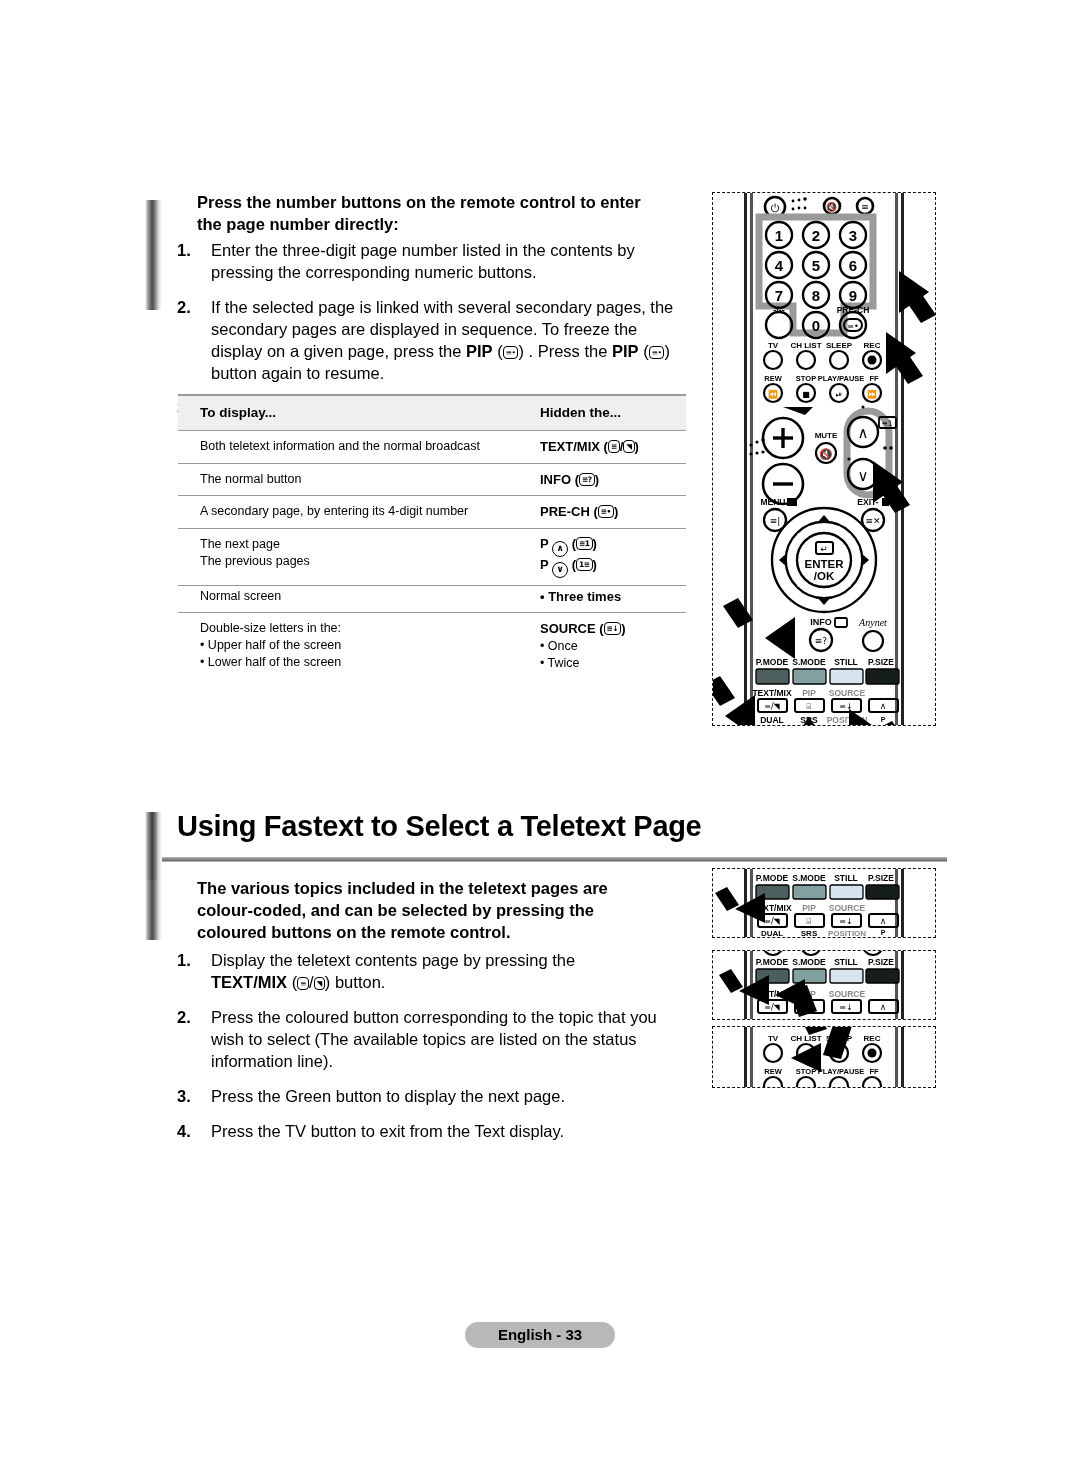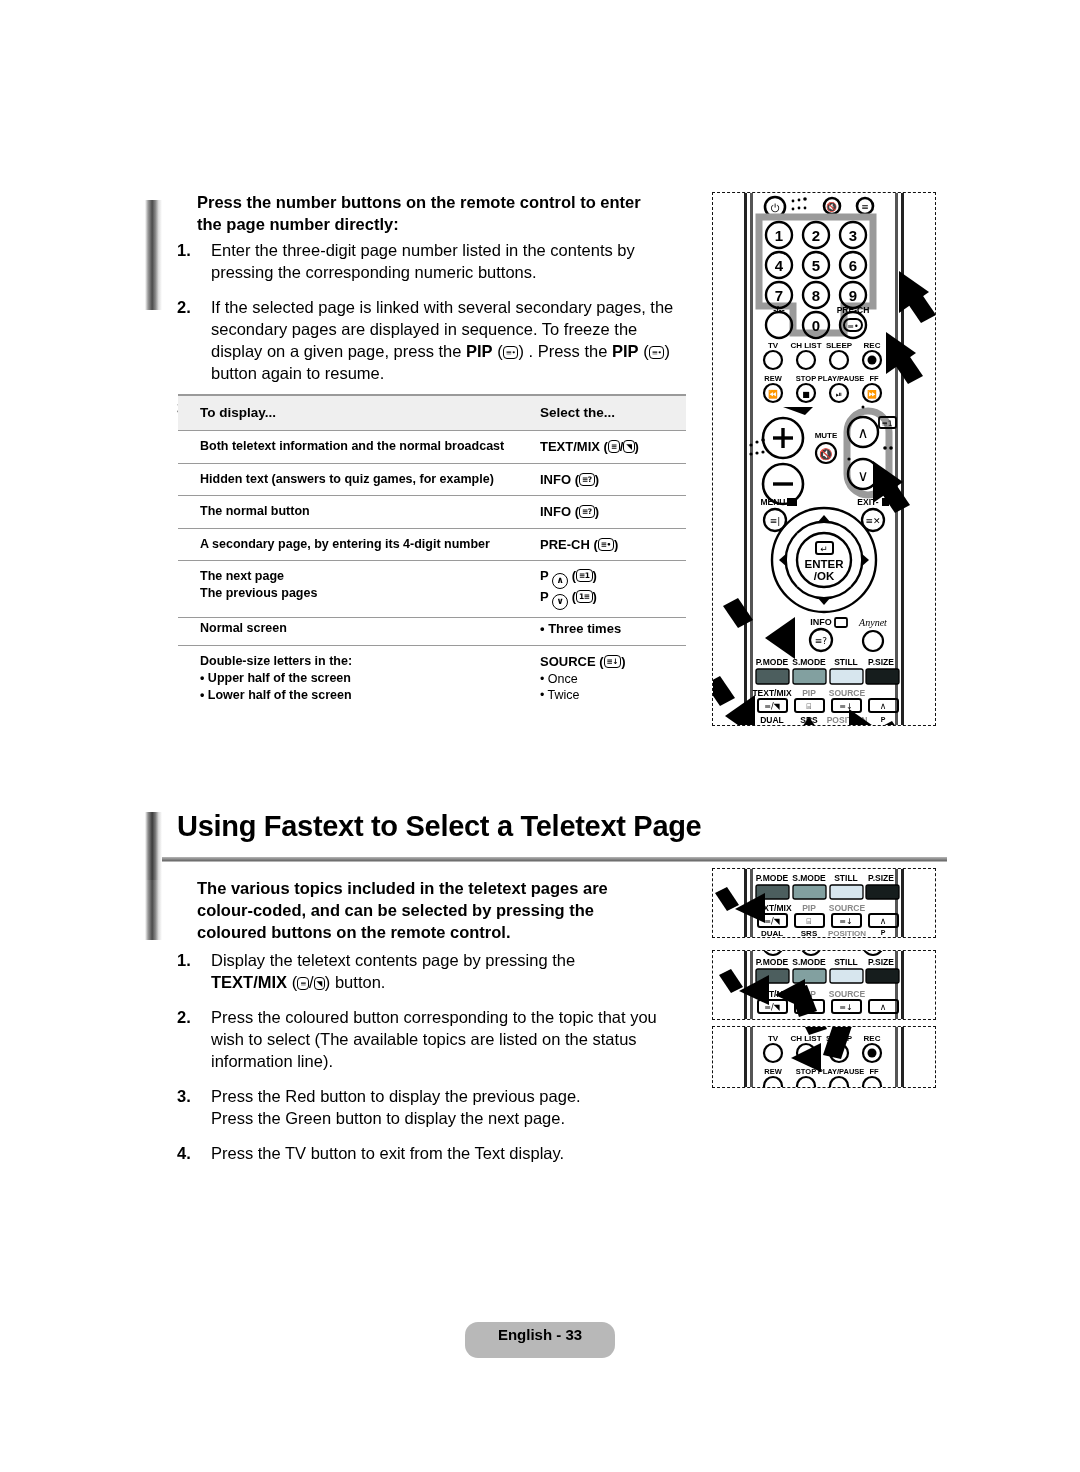--- a/index.html
+++ b/index.html
@@ -37,21 +37,21 @@
   }
   .steps{position:absolute;font-size:16.5px;line-height:1.33;}
   .step{display:flex;margin-bottom:13px;}
   .step-num{width:34px;flex:0 0 34px;font-weight:bold;font-size:16.5px;}
   .step-txt{flex:1;}
   b{font-weight:bold;}
 
   
   .tbl{position:absolute;border-collapse:collapse;}
   .tbl td{
-    font-size:12.5px;padding:7px 0 7px 22px;vertical-align:top;line-height:1.35;font-weight:bold;
+    font-size:12.5px;padding:7px 0 7px 22px;vertical-align:top;line-height:1.35;
   }
   .tbl .c2{padding-left:10px;font-weight:bold;font-size:13px;}
   .tbl tr.hdr td{
     background:#efefef;font-weight:bold;font-size:13.5px;padding-top:8px;padding-bottom:8px;margin-left:28px;
   }
   .tbl tr{border-bottom:1px solid #9a9a9a;}
   .tbl tr.top{border-top:2px solid #9a9a9a;}
   .sub{font-weight:normal;font-size:12.5px;}
 
   
@@ -67,21 +67,21 @@
   }
 
   
   .remote-box{
     position:absolute;border:1.6px dashed #111;background:#fff;
   }
   .rm{position:absolute;left:0;top:0;width:100%;height:100%;}
 
   
   .footer{
-    position:absolute;left:465px;top:1322px;width:150px;height:36px;
+    position:absolute;left:465px;top:1322px;width:150px;height:26px;
     background:#b8b8b8;border-radius:13px;
     font-size:15px;font-weight:bold;text-align:center;line-height:26px;
   }
 </style>
 </head>
 <body>
 
 <div class="page">
 
   <div class="accent-col" style="left:145px;top:200px;height:110px;"></div>
@@ -111,38 +111,31 @@
     <div class="step" style="margin-bottom:4px;">
       <div class="step-num">3.</div>
       <div class="step-txt">Using the various display options:</div>
     </div>
   </div>
 
   <table class="tbl" style="left:178px;top:394px;width:508px;">
     <tbody>
         <tr class="hdr top">
       <td style="width:330px;">To display...</td>
-      <td class="c2" style="font-weight:bold;">Select the...</td>
+      <td class="c2" style="font-weight:bold;">Hidden the...</td>
     </tr>
 
     <tr>
       <td>Both teletext information and the normal broadcast</td>
       <td class="c2">
         <span>TEXT/MIX</span>
         (<span class="g">≡</span>/<span class="g">◥</span>)
       </td>
     </tr>
 
-    <tr>
-      <td>Hidden text (answers to quiz games, for example)</td>
-      <td class="c2">
-        <span>INFO</span>
-        (<span class="g">≡?</span>)
-      </td>
-    </tr>
 
     <tr>
       <td>The normal button</td>
       <td class="c2">
         <span>INFO</span>
         (<span class="g">≡?</span>)
       </td>
     </tr>
 
     <tr>
@@ -431,21 +424,20 @@
     </div>
 
     <div class="step">
       <div class="step-num">2.</div>
       <div class="step-txt">Press the coloured button corresponding to the topic that you wish to select (The available topics are listed on the status information line).</div>
     </div>
 
     <div class="step">
       <div class="step-num">3.</div>
       <div class="step-txt">
-        <div>Press the Red button to display the previous page.</div>
         <div>Press the Green button to display the next page.</div>
       </div>
     </div>
 
     <div class="step">
       <div class="step-num">4.</div>
       <div class="step-txt">Press the TV button to exit from the Text display.</div>
     </div>
   </div>
 

